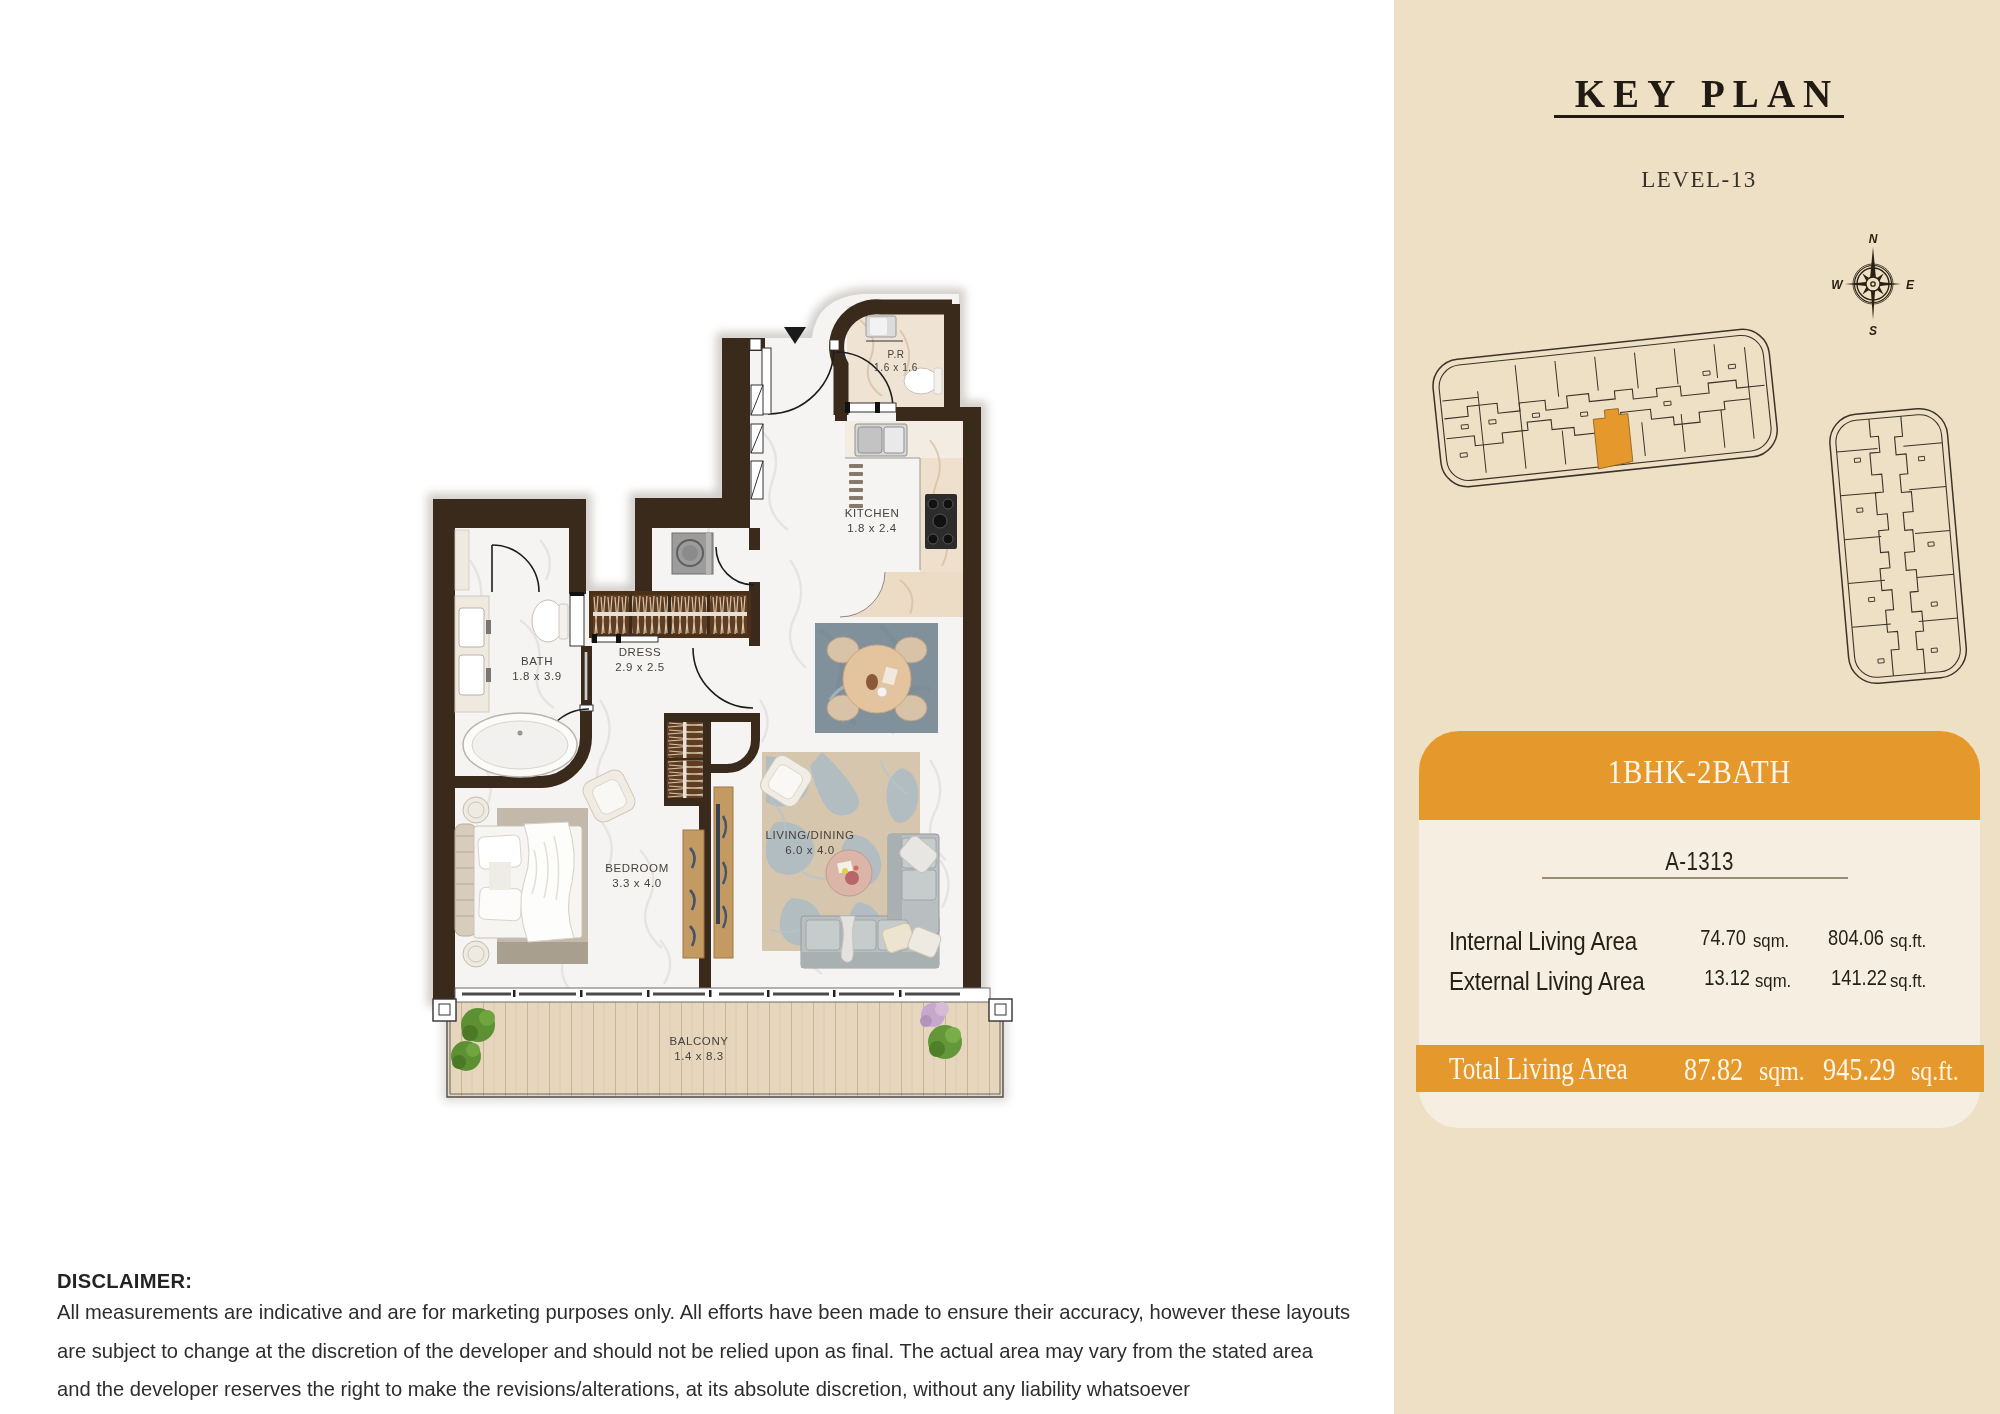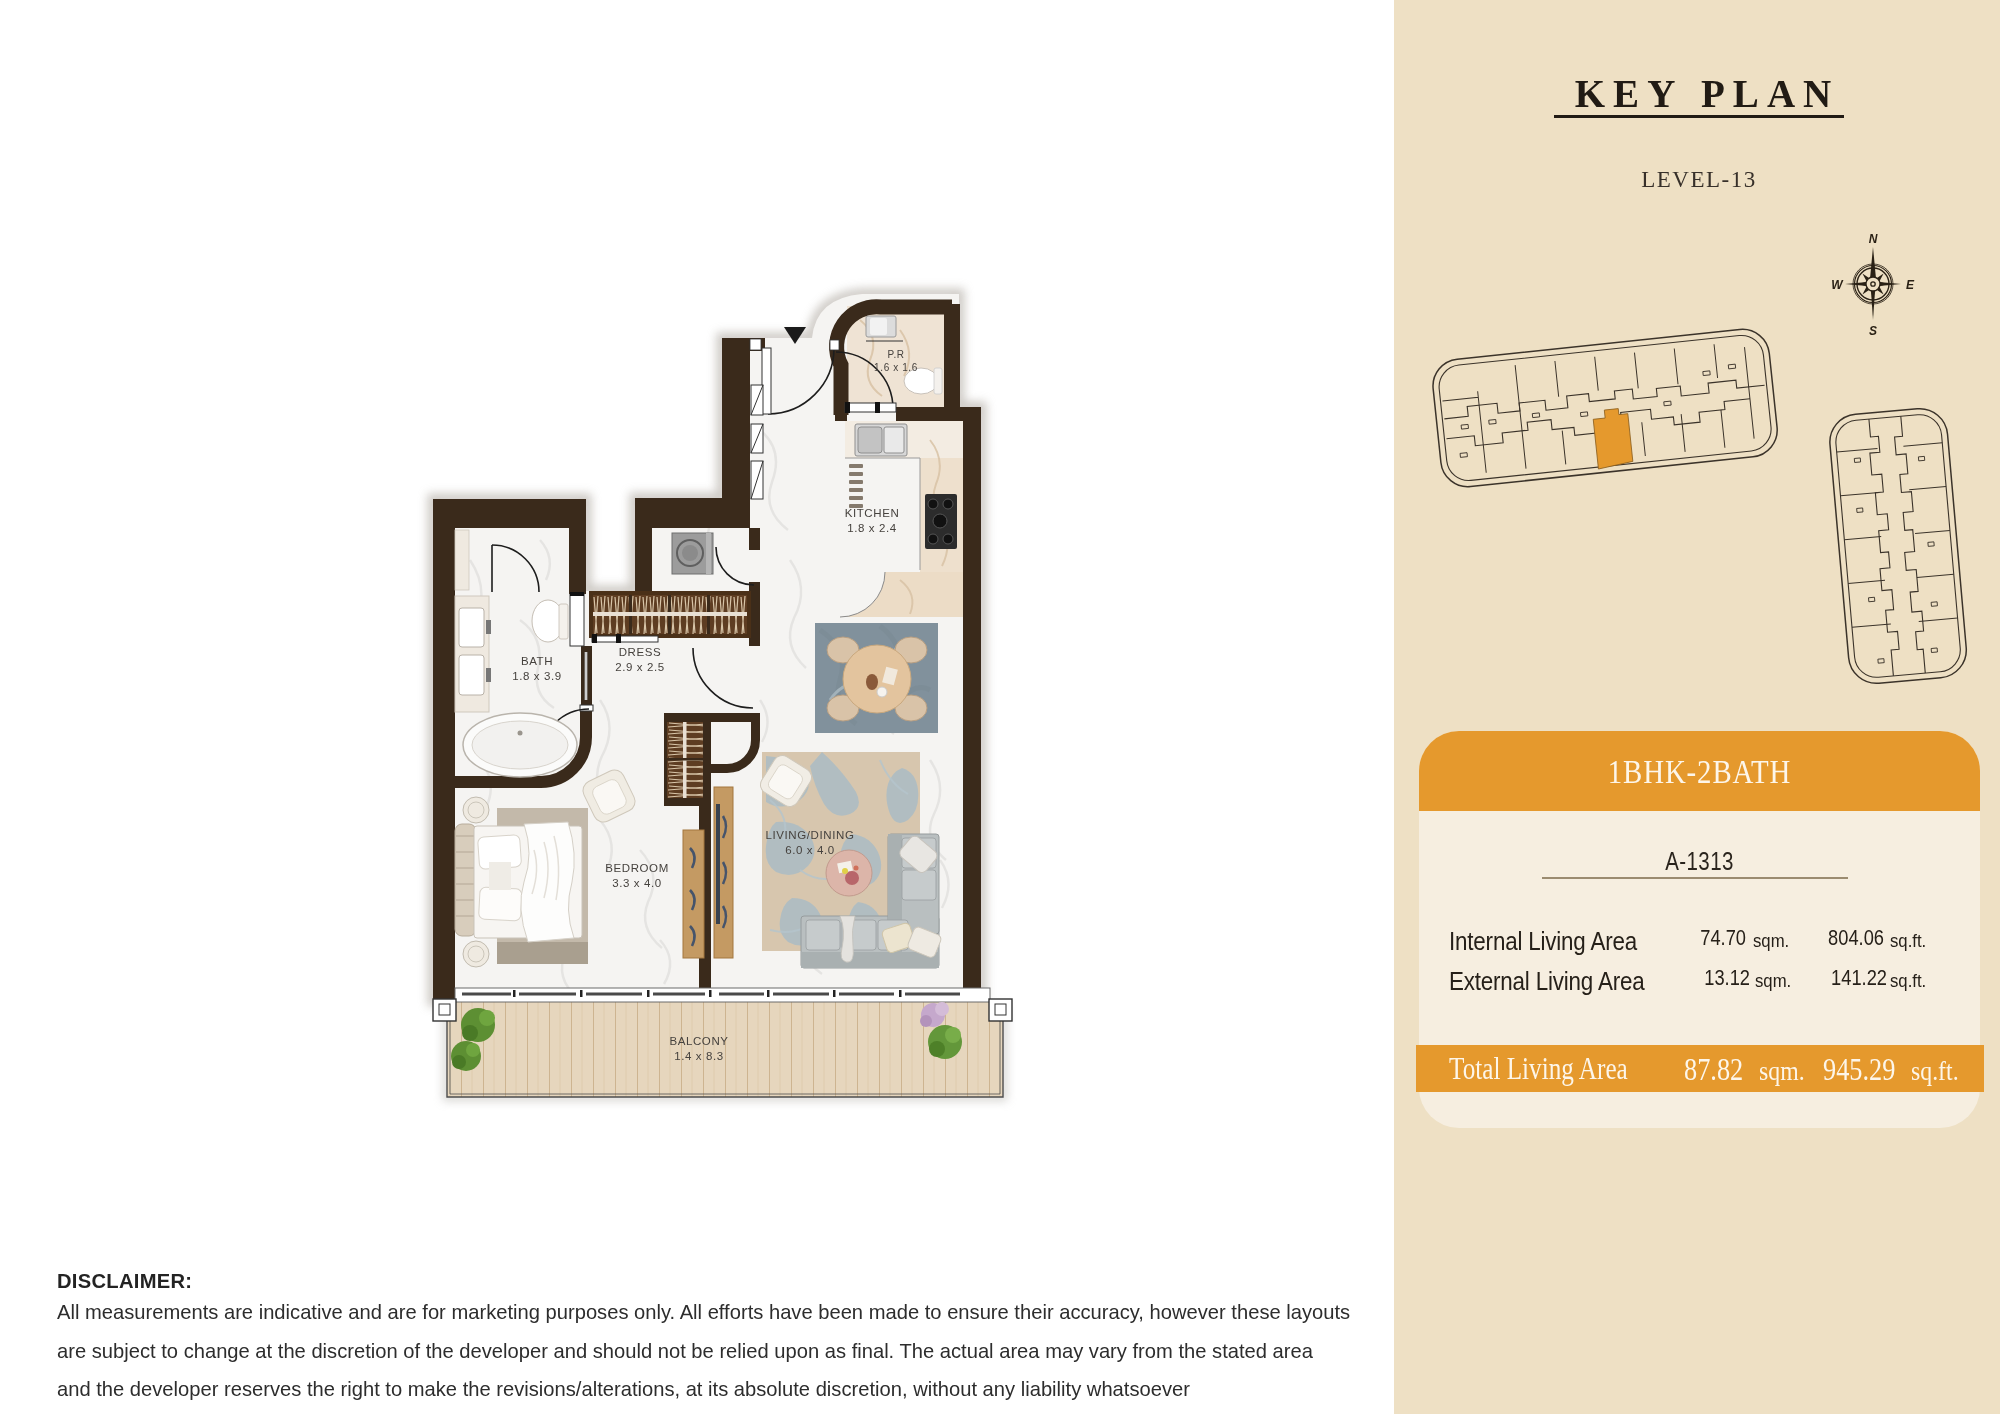--- a/index.html
+++ b/index.html
@@ -3,21 +3,21 @@
 <meta charset="utf-8">
 <style>
   html,body{margin:0;padding:0;}
   body{width:2000px;height:1414px;background:#ffffff;font-family:"Liberation Sans",sans-serif;position:relative;overflow:hidden;}
   .abs{position:absolute;}
   .panel{left:1394px;top:0;width:606px;height:1414px;background:#eee0c4;}
   .keyplan-title{left:1404px;top:71px;width:606px;text-align:center;font-family:"Liberation Serif",serif;font-weight:bold;font-size:39px;letter-spacing:8px;color:#211b14;}
   .keyplan-underline{left:1554px;top:115px;width:290px;height:3px;background:#211b14;}
   .level{left:1396px;top:167px;width:606px;text-align:center;font-family:"Liberation Serif",serif;font-size:23px;letter-spacing:1.5px;color:#37302a;}
   .card{left:1419px;top:731px;width:561px;height:397px;border-radius:40px;background:#f6eee0;}
-  .card-head{left:1419px;top:731px;width:561px;height:80px;border-radius:40px 40px 0 0;background:#e5992d;}
+  .card-head{left:1419px;top:731px;width:561px;height:89px;border-radius:40px 40px 0 0;background:#e5992d;}
   .card-head div{margin-top:22px;text-align:center;font-family:"Liberation Serif",serif;font-size:34px;letter-spacing:1px;color:#fdf6ea;transform:scaleX(0.85);}
   .a1313{left:1419px;top:847px;width:561px;text-align:center;font-size:25px;letter-spacing:0.5px;color:#2a241d;transform:scaleX(0.82);}
   .a1313-line{left:1542px;top:877px;width:306px;height:1.6px;background:#9b8b70;}
   .row1{top:926px;}
   .row2{top:966px;}
   .rowlab{left:1449px;width:330px;font-size:26px;letter-spacing:-0.2px;color:#262019;transform:scaleX(0.86);transform-origin:left;}
   .rnum{font-size:21.5px;color:#262019;transform:scaleX(0.85);transform-origin:right;text-align:right;width:80px;}
   .runit{font-size:19px;color:#262019;transform:scaleX(0.88);transform-origin:left;}
   .total-band{left:1416px;top:1045px;width:568px;height:47px;background:#e5992d;}
   .tlab{left:1449px;top:1051px;font-family:"Liberation Serif",serif;font-size:31.5px;color:#fdf6ea;transform:scaleX(0.8);transform-origin:left;}

